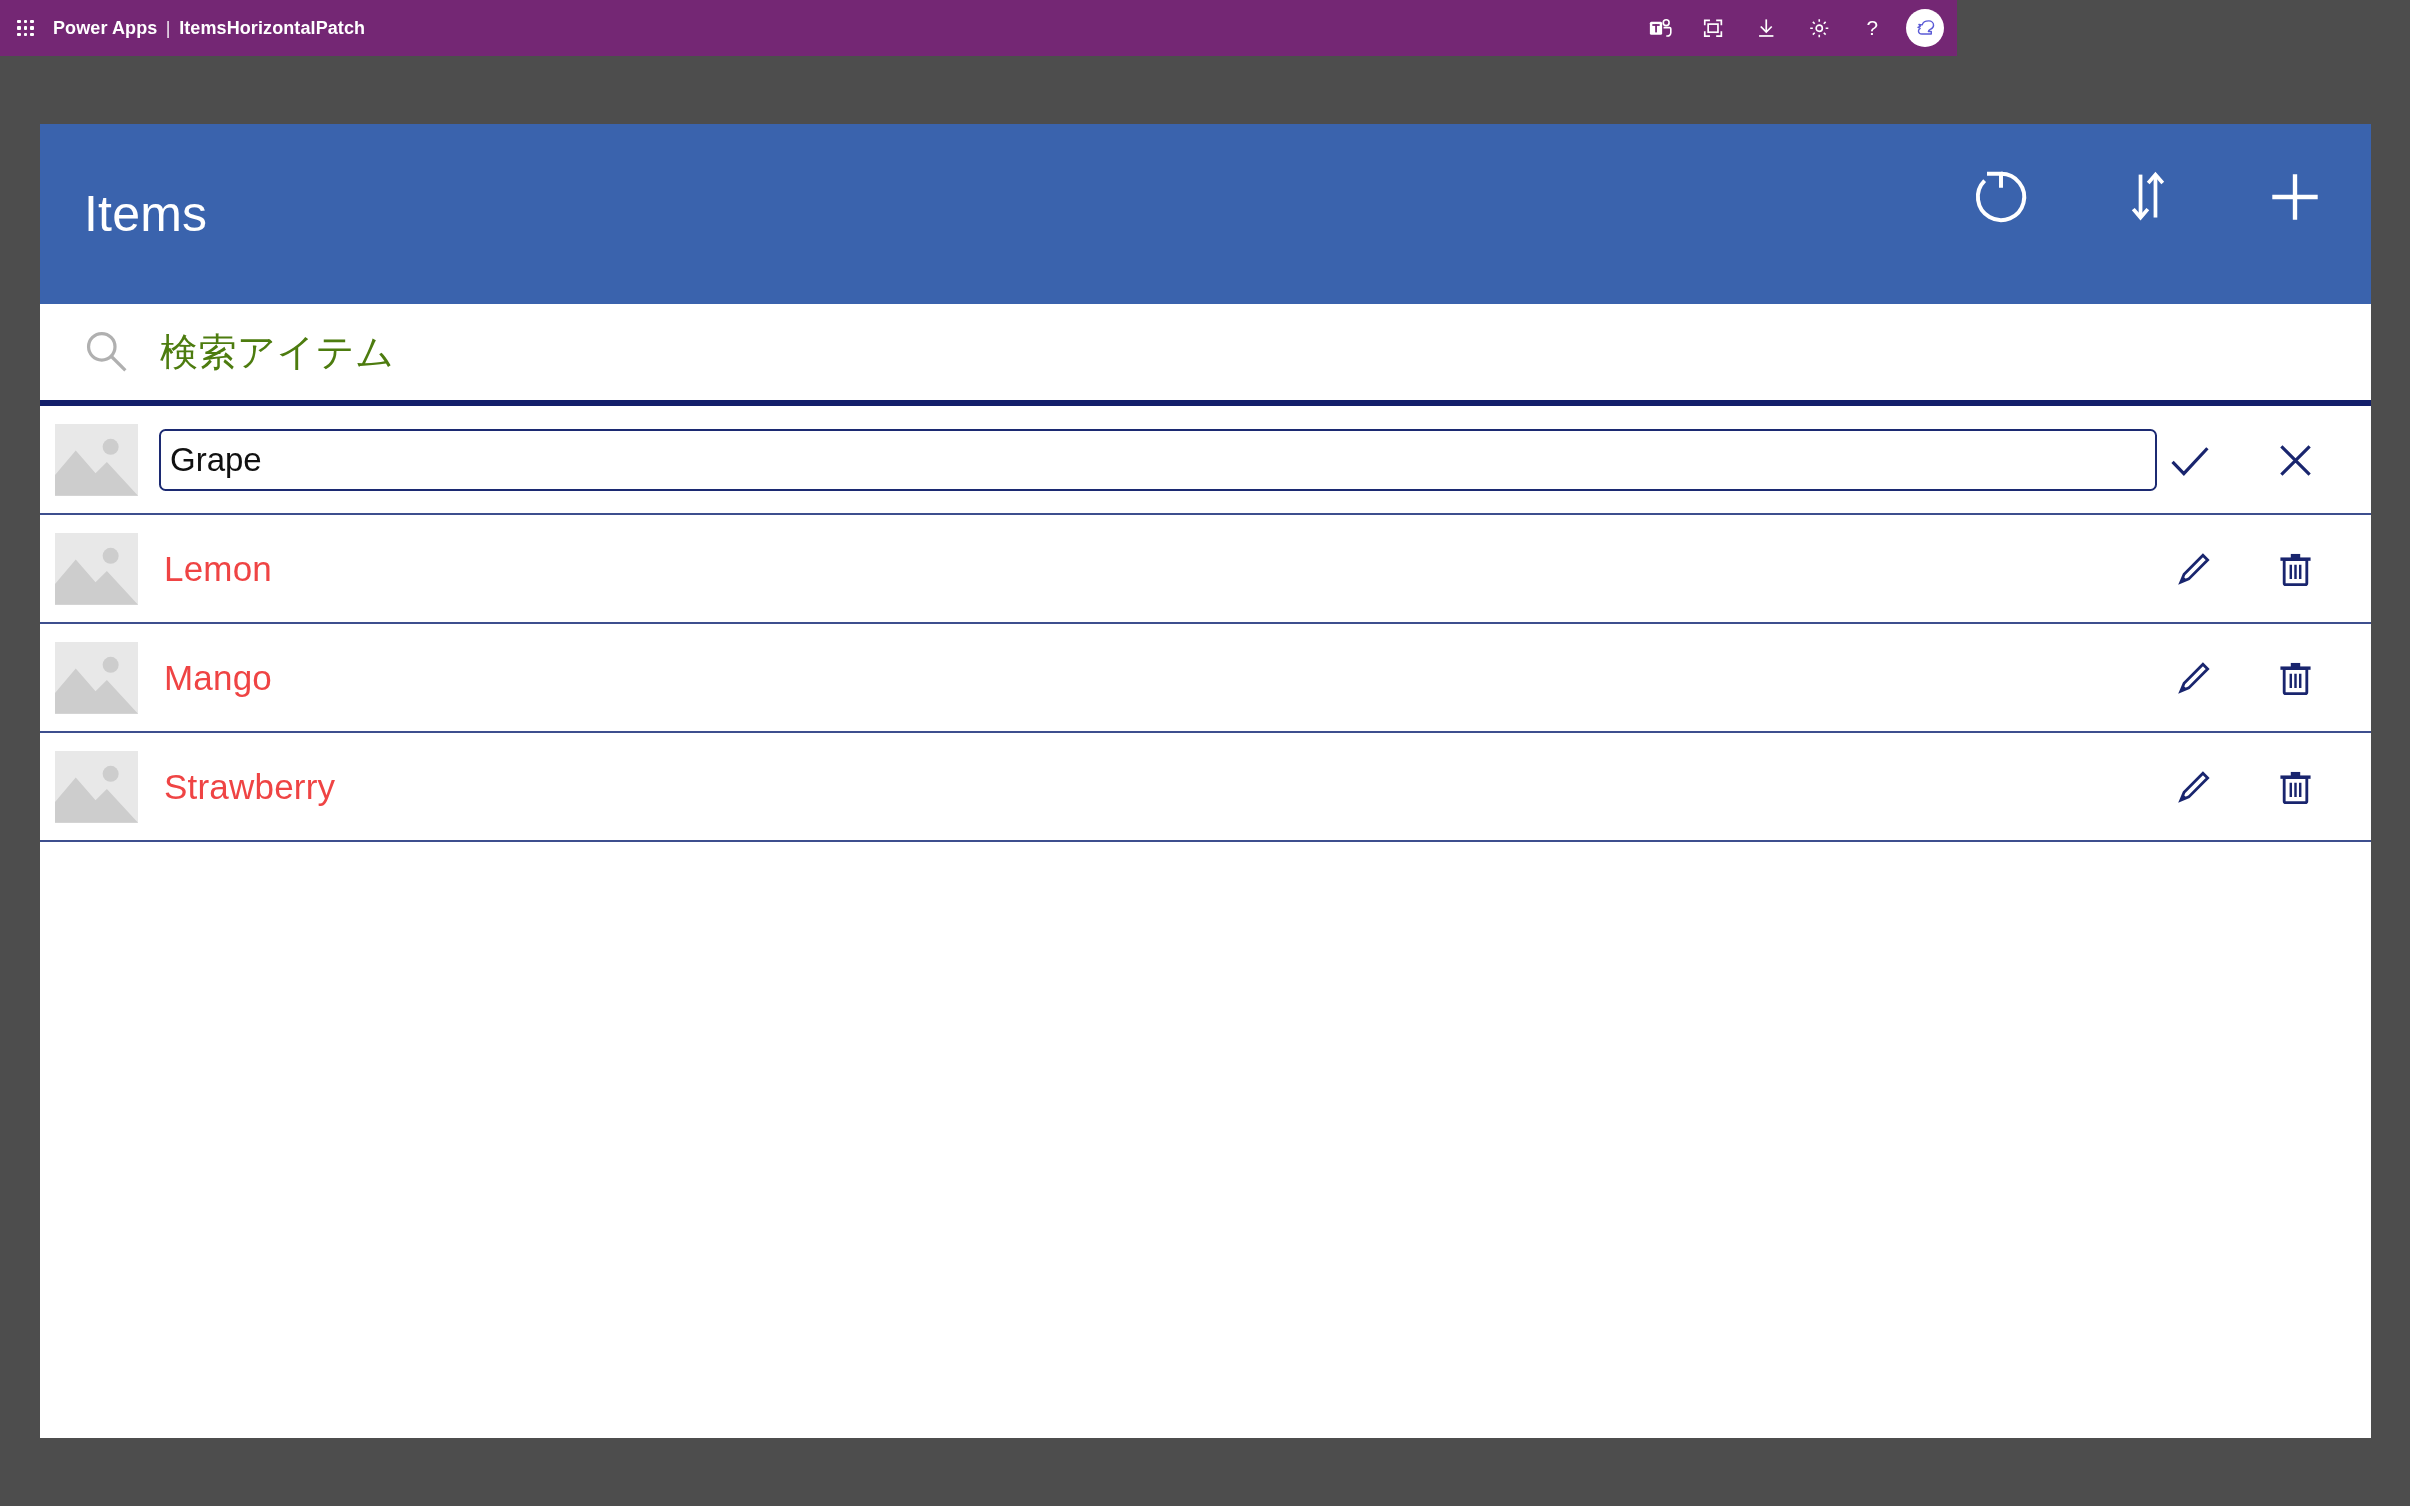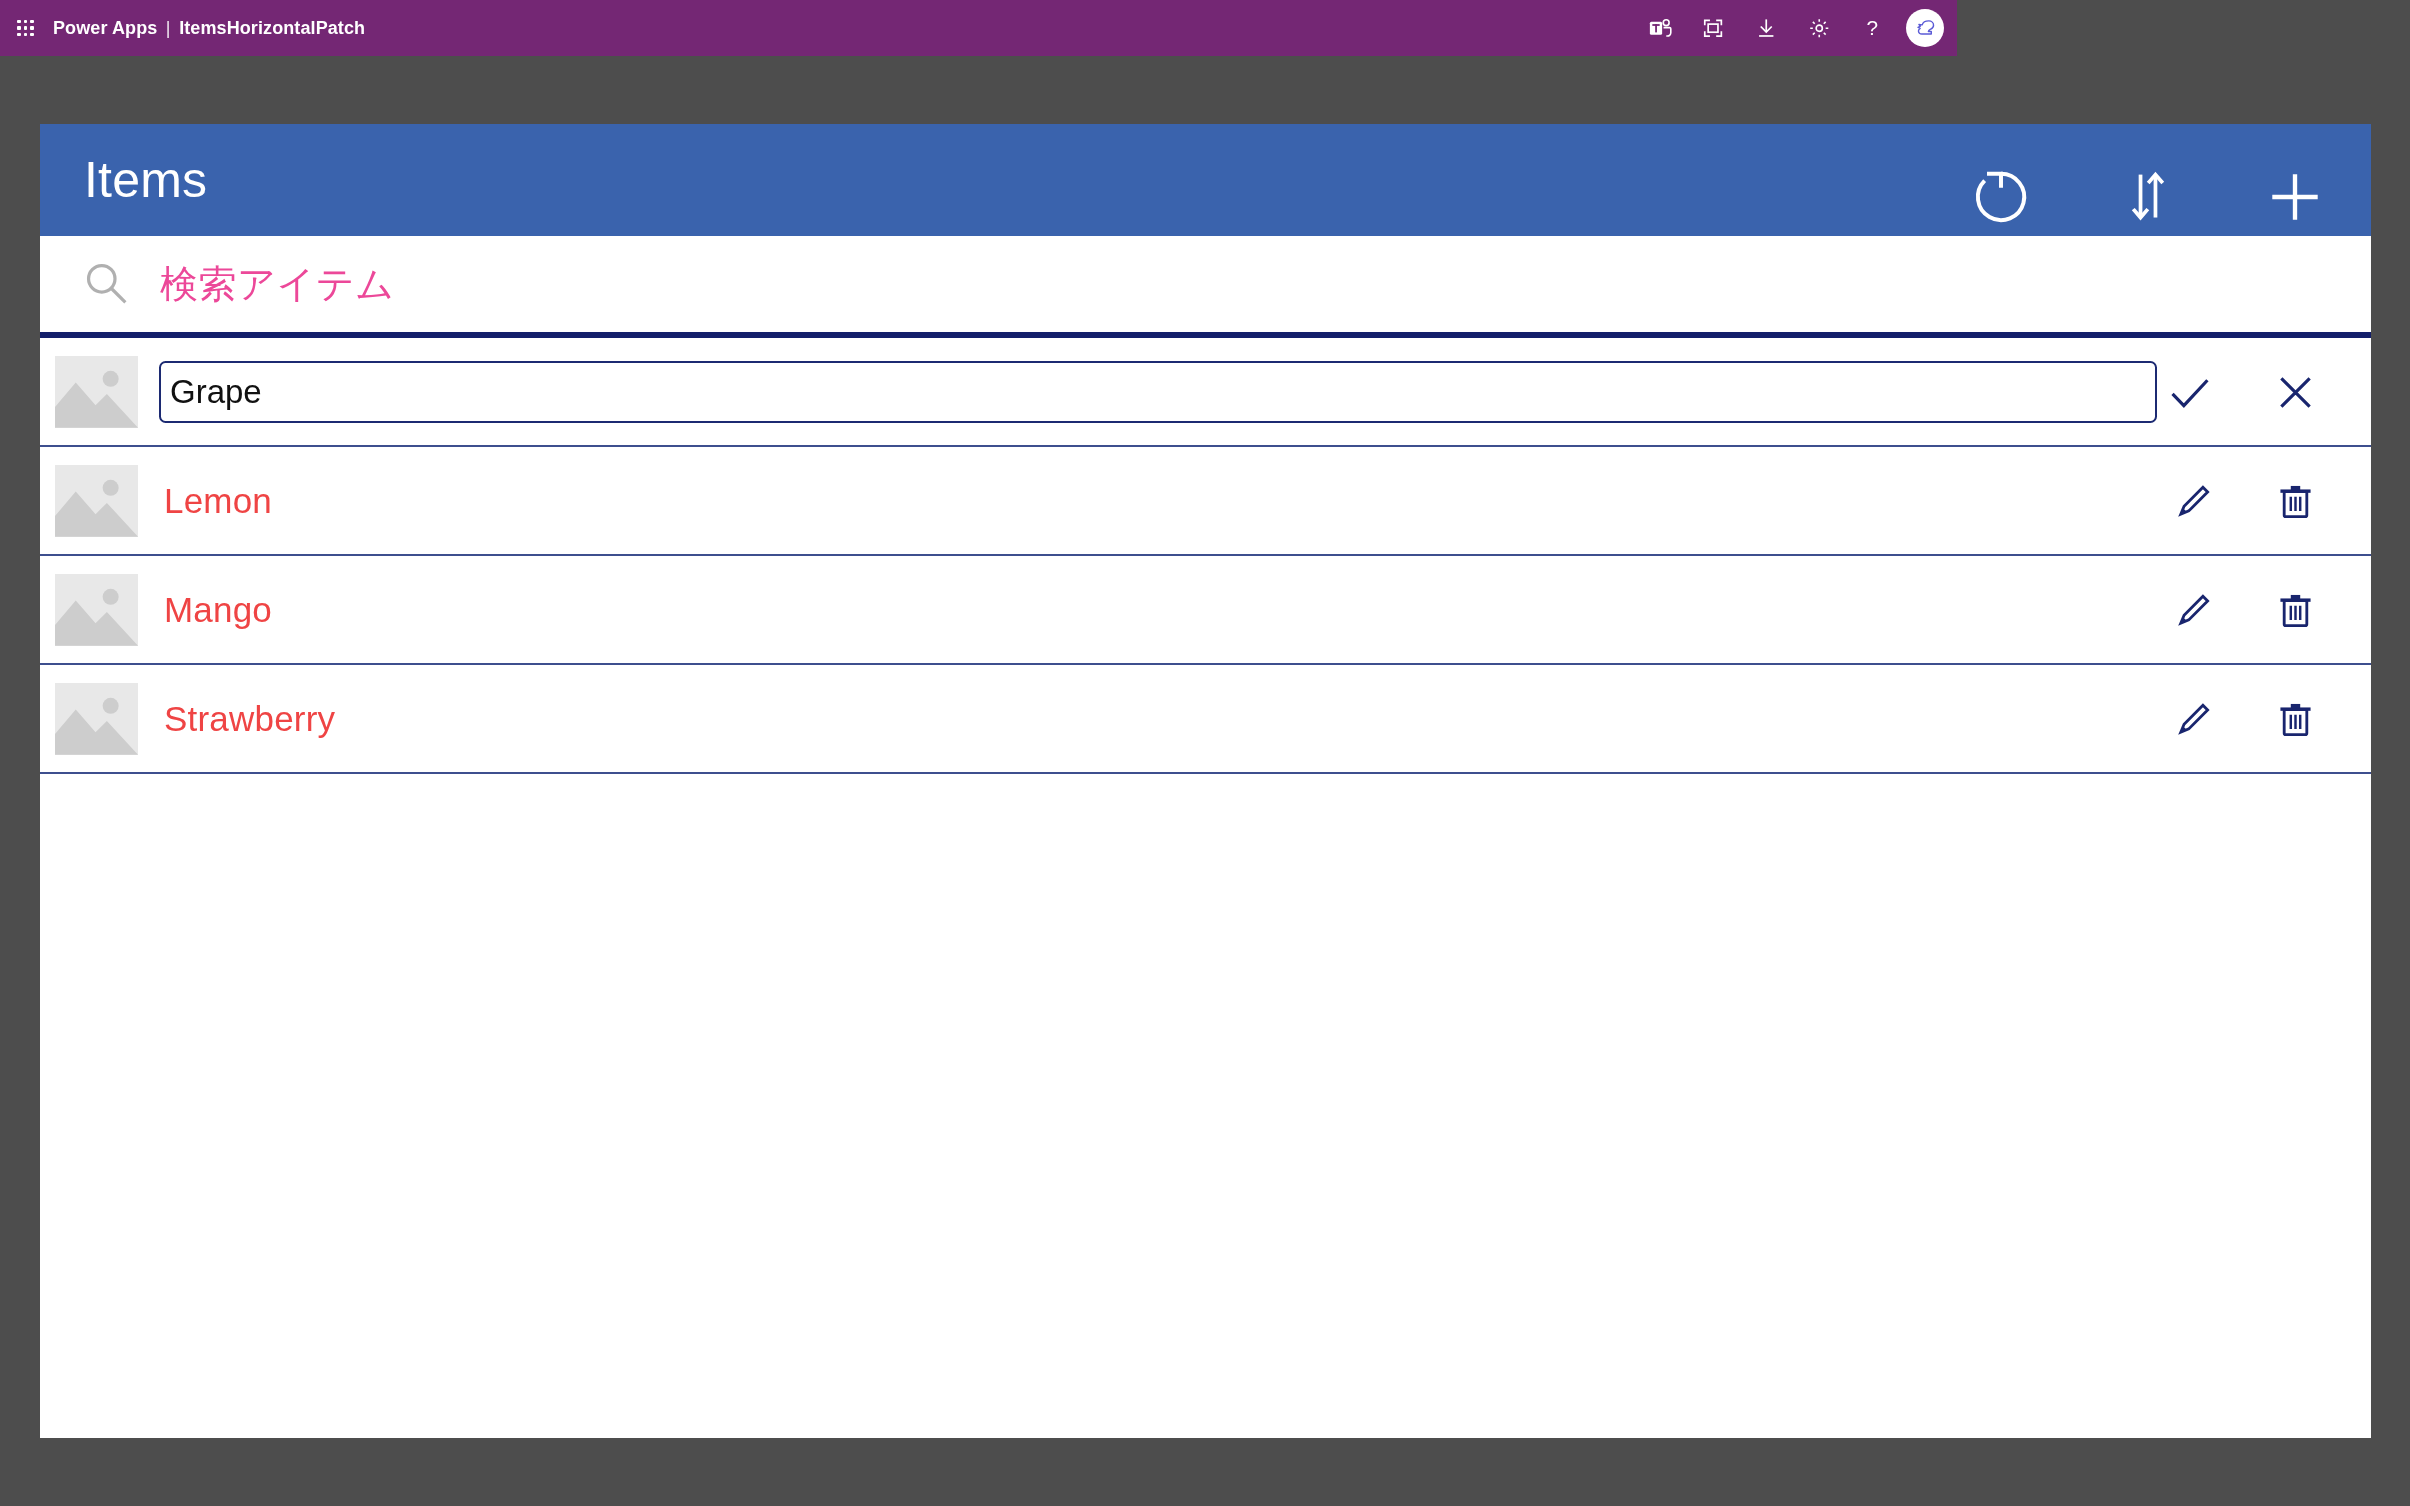--- a/index.html
+++ b/index.html
@@ -76,21 +76,21 @@
     top: 124px;
     width: 2331px;
     height: 1314px;
     background: #ffffff;
     overflow: hidden;
   }
 
   
   .app-header {
     position: relative;
-    height: 112px;
+    height: 180px;
     background: #3a63ad;
     display: flex;
     align-items: center;
   }
   .app-title {
     color: #ffffff;
     font-size: 50px;
     font-weight: 400;
     margin-left: 44px;
     letter-spacing: 0.2px;
@@ -121,21 +121,21 @@
   }
   .search-icon-wrap {
     width: 56px; height: 56px;
     margin-left: 38px;
     display: flex; align-items: center; justify-content: center;
     cursor: pointer;
   }
   .search-placeholder {
     margin-left: 26px;
     font-size: 38px;
-    color: #ec4899;
+    color: #4d7c0f;
     font-weight: 400;
     letter-spacing: 0.5px;
   }
 
   
   .gallery { background: #ffffff; }
 
   .row {
     position: relative;
     height: 109px;

